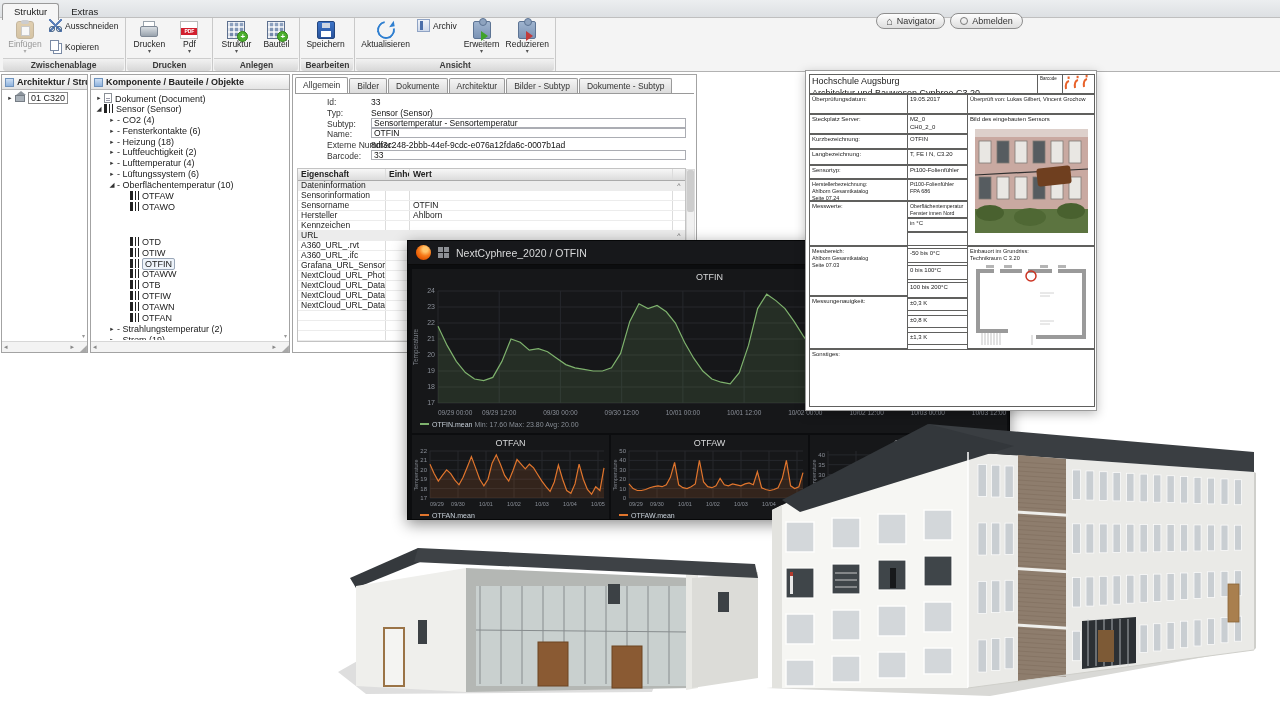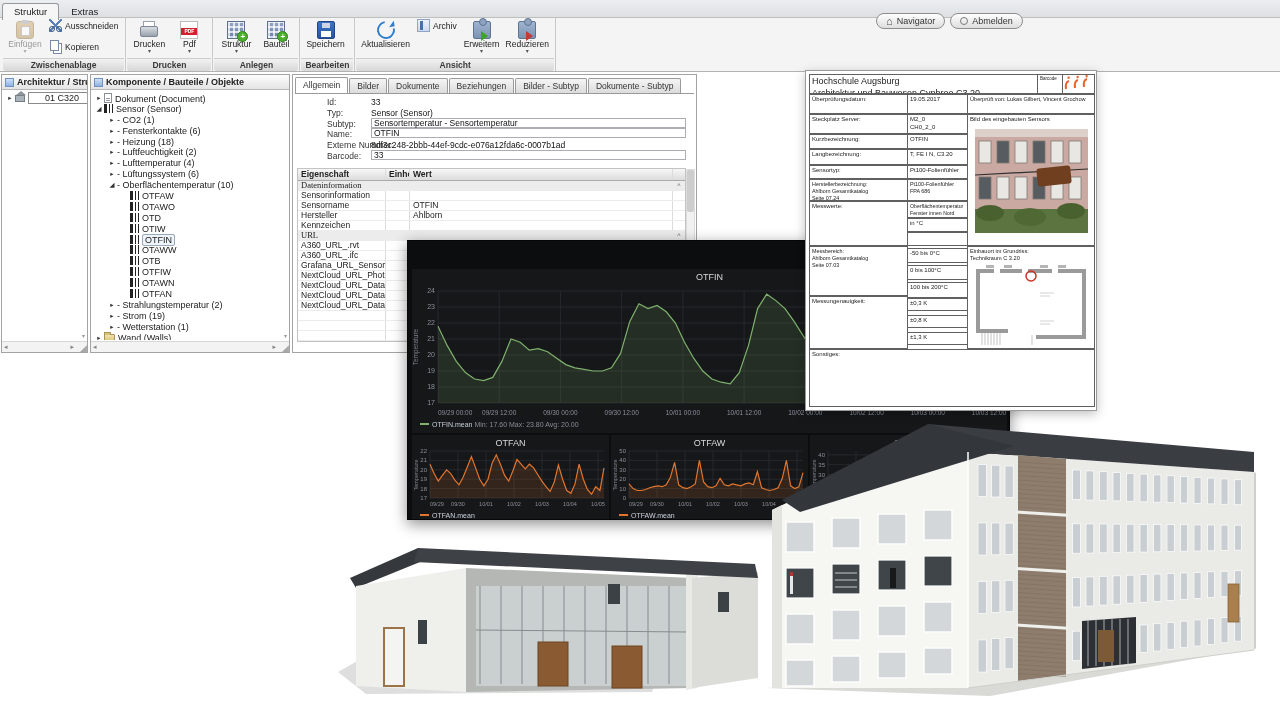--- a/index.html
+++ b/index.html
@@ -83,21 +83,21 @@
   .exp{display:inline-block;width:10px;font-size:6.5px;color:#333;text-align:center;vertical-align:top;}
   .ticon{position:relative;display:inline-block;margin-right:3px;vertical-align:-1px;}
   .t-document{width:8px;height:10px;background:#fff;border:1px solid #8a8f96;}
   .t-document::before{content:"";position:absolute;left:1px;top:2px;right:1px;height:5px;
     background:repeating-linear-gradient(0deg,#99a 0 1px,transparent 1px 2.5px);}
   .t-sensor{width:9px;height:9px;border-left:2px solid #222;background:repeating-linear-gradient(90deg,#222 0 1px,transparent 1px 3px);}
   .t-folder{width:11px;height:8px;background:linear-gradient(#efe3b0,#d9c375);border:1px solid #a8925b;border-radius:1px;}
   .t-folder::before{content:"";position:absolute;top:-3px;left:-1px;width:5px;height:2px;background:#d9c375;border:1px solid #a8925b;border-bottom:none;}
   .t-building{width:10px;height:7px;background:#aab2ba;border:1px solid #767d85;}
   .t-building::before{content:"";position:absolute;top:-5px;left:0px;width:0;border:5px solid transparent;border-bottom:4px solid #8d959d;border-top:0;}
-  .tlbl.boxed{border:1px solid #8a8a8a;padding:0 16px;background:#fff;}
+  .tlbl.boxed{border:1px solid #8a8a8a;padding:0 2px;background:#fff;}
   .trow.sel .tlbl{border:1px solid #9aa7b8;border-radius:2px;padding:0 2px;background:#eef4fb;}
   .hscroll{position:absolute;left:0;right:0;bottom:0;height:11px;background:#f3f3f3;border-top:1px solid #d7d7d7;font-size:7px;color:#888;}
   .hs-left{position:absolute;left:2px;top:1px;}
   .hs-right{position:absolute;right:13px;top:1px;}
   .hs-grip{position:absolute;right:0px;bottom:-1px;color:#a8a8a8;font-size:9px;}
   .vs-tick{position:absolute;right:2px;bottom:13px;font-size:6px;color:#999;}
   
   .props{position:absolute;left:292px;top:74px;width:405px;height:279px;background:#fff;border:1px solid #a3a3a3;}
   .ptabs{position:absolute;top:3px;left:2px;right:2px;height:16px;border-bottom:1px solid #9a9a9a;display:flex;gap:1px;align-items:flex-end;}
   .ptab{font-size:8.5px;padding:2px 7px;background:linear-gradient(#f5f5f5,#dcdcdc);border:1px solid #9a9a9a;border-bottom:none;
@@ -108,21 +108,21 @@
   .flab{position:absolute;left:4px;top:1px;color:#333;}
   .fval{position:absolute;left:48px;top:1px;color:#111;}
   .finput{position:absolute;left:48px;right:2px;top:0;height:10px;border:1px solid #abadb3;background:#fff;
     font-size:8.5px;line-height:9px;padding:0 2px;color:#111;}
   .ptable{position:absolute;left:4px;top:93px;right:10px;border:1px solid #c3c3c3;background:#fff;font-size:8.5px;}
   .prow{display:flex;height:10px;line-height:9.5px;border-bottom:1px solid #ececec;}
   .prow.phead{height:12px;line-height:11px;background:linear-gradient(#f7f7f7,#dcdcdc);font-weight:bold;border-bottom:1px solid #aaa;}
   .pc{padding:0 3px;border-right:1px solid #dcdcdc;overflow:hidden;white-space:nowrap;}
   .pc.c1{flex:0 0 88px;}.pc.c2{flex:0 0 24px;}.pc.c3{flex:1;}.pc.c4{flex:0 0 12px;border-right:none;text-align:center;color:#666;font-size:7px;}
   .prow.group{background:#ececec;}
-  .prow.group .pc.c1{flex:1;border-right:none;font-family:Liberation Serif, serif;}
+  .prow.group .pc.c1{flex:1;border-right:none;}
   .pc.link{color:#2233bb;text-decoration:underline;}
   .vscroll{position:absolute;right:1px;top:94px;bottom:14px;width:9px;background:#f1f1f1;border:1px solid #dddddd;}
   .vthumb{position:absolute;left:0;right:0;top:0;height:42px;background:#cdcdcd;border-radius:2px;}
   
   .gwin{position:absolute;left:407px;top:240px;width:603px;height:280px;background:#0c0d0f;z-index:30;
     border:1px solid #060708;box-shadow:0 4px 14px rgba(0,0,0,.45);}
   .gf-header{height:24px;background:#17181b;border-bottom:1px solid #0a0a0a;display:flex;align-items:center;gap:7px;padding:0 8px;}
   .gf-logo{width:15px;height:15px;border-radius:50%;background:radial-gradient(circle at 62% 30%,#ffc46b 0 18%,#f77b1b 45%,#e35500 75%,#c34400 100%);}
   .gf-grid{width:11px;height:11px;background:
     linear-gradient(#8c8f94,#8c8f94) 0 0/5px 5px no-repeat,linear-gradient(#8c8f94,#8c8f94) 6px 0/5px 5px no-repeat,
@@ -260,30 +260,30 @@
 </div>
 
 <div class="tree-panel" style="left:90px;top:74px;width:200px;height:279px;">
   <div class="tp-head">
     <span class="phicon"></span>
     <span>Komponente / Bauteile / Objekte</span>
   </div>
   <div class="tp-body" id="tree2">
       <div class="trow" style="padding-left: 3px;"><span class="exp">▸</span><span class="ticon t-document"></span><span class="tlbl">Dokument (Document)</span></div>
       <div class="trow" style="padding-left: 3px;"><span class="exp">◢</span><span class="ticon t-sensor"></span><span class="tlbl">Sensor (Sensor)</span></div>
-      <div class="trow" style="padding-left: 16px;"><span class="exp">▸</span><span class="tlbl">- CO2 (1)</span></div>
+      <div class="trow" style="padding-left: 16px;"><span class="exp">▸</span><span class="tlbl">- CO2 (4)</span></div>
       <div class="trow" style="padding-left: 16px;"><span class="exp">▸</span><span class="tlbl">- Fensterkontakte (6)</span></div>
       <div class="trow" style="padding-left: 16px;"><span class="exp">▸</span><span class="tlbl">- Heizung (18)</span></div>
       <div class="trow" style="padding-left: 16px;"><span class="exp">▸</span><span class="tlbl">- Luftfeuchtigkeit (2)</span></div>
       <div class="trow" style="padding-left: 16px;"><span class="exp">▸</span><span class="tlbl">- Lufttemperatur (4)</span></div>
       <div class="trow" style="padding-left: 16px;"><span class="exp">▸</span><span class="tlbl">- Lüftungssystem (6)</span></div>
       <div class="trow" style="padding-left: 16px;"><span class="exp">◢</span><span class="tlbl">- Oberflächentemperatur (10)</span></div>
       <div class="trow" style="padding-left: 29px;"><span class="exp"></span><span class="ticon t-sensor"></span><span class="tlbl">OTFAW</span></div>
       <div class="trow" style="padding-left: 29px;"><span class="exp"></span><span class="ticon t-sensor"></span><span class="tlbl">OTAWO</span></div>
-      <div class="trow" style="padding-left: 29px;"><span class="exp"></span><span class="ticon t-sensor"></span><span class="tlbl">OTD</span></div>
+      <div class="trow" style="padding-left: 29px; margin-top: 24px;"><span class="exp"></span><span class="ticon t-sensor"></span><span class="tlbl">OTD</span></div>
       <div class="trow" style="padding-left: 29px;"><span class="exp"></span><span class="ticon t-sensor"></span><span class="tlbl">OTIW</span></div>
       <div class="trow sel" style="padding-left: 29px;"><span class="exp"></span><span class="ticon t-sensor"></span><span class="tlbl">OTFIN</span></div>
       <div class="trow" style="padding-left: 29px;"><span class="exp"></span><span class="ticon t-sensor"></span><span class="tlbl">OTAWW</span></div>
       <div class="trow" style="padding-left: 29px;"><span class="exp"></span><span class="ticon t-sensor"></span><span class="tlbl">OTB</span></div>
       <div class="trow" style="padding-left: 29px;"><span class="exp"></span><span class="ticon t-sensor"></span><span class="tlbl">OTFIW</span></div>
       <div class="trow" style="padding-left: 29px;"><span class="exp"></span><span class="ticon t-sensor"></span><span class="tlbl">OTAWN</span></div>
       <div class="trow" style="padding-left: 29px;"><span class="exp"></span><span class="ticon t-sensor"></span><span class="tlbl">OTFAN</span></div>
       <div class="trow" style="padding-left: 16px;"><span class="exp">▸</span><span class="tlbl">- Strahlungstemperatur (2)</span></div>
       <div class="trow" style="padding-left: 16px;"><span class="exp">▸</span><span class="tlbl">- Strom (19)</span></div>
       <div class="trow" style="padding-left: 16px;"><span class="exp">▸</span><span class="tlbl">- Wetterstation (1)</span></div>
@@ -295,21 +295,21 @@
     <span class="hs-right">▸</span>
     <span class="hs-grip">◢</span>
   </div>
 </div>
 
 <div class="props">
   <div class="ptabs" id="ptabs">
       <span class="ptab active">Allgemein</span>
       <span class="ptab">Bilder</span>
       <span class="ptab">Dokumente</span>
-      <span class="ptab">Beziehungen</span>
+      <span class="ptab">Architektur</span>
       <span class="ptab">Bilder - Subtyp</span>
       <span class="ptab">Dokumente - Subtyp</span>
     </div>
   <div class="pform" id="pform">
       <div class="frow">
         <span class="flab">Id:</span>
         <span class="fval">33</span>
       </div>
       <div class="frow">
         <span class="flab">Typ:</span>
@@ -431,20 +431,25 @@
         <span class="pc c3"></span>
         <span class="pc c4"></span>
       </div>
     </div>
   <div class="vscroll">
       <div class="vthumb"></div>
     </div>
 </div>
 
 <div class="gwin" id="gwin">
+  <div class="gf-header">
+    <span class="gf-logo"></span>
+    <span class="gf-grid"></span>
+    <span class="gf-title">NextCyphree_2020 / OTFIN</span>
+  </div>
 <div class="gpanel" style="left: 4px; top: 28px; width: 595px; height: 164px;"><div class="gtitle" style="height: 16px;">OTFIN</div><svg width="595" height="132">
         <line x1="26" x2="583" y1="118.0" y2="118.0" stroke="#26282d" stroke-width="1"></line>
         <text x="23" y="120.0" text-anchor="end" fill="#8a8f98" font-size="7">17</text>
         <line x1="26" x2="583" y1="102.0" y2="102.0" stroke="#26282d" stroke-width="1"></line>
         <text x="23" y="104.0" text-anchor="end" fill="#8a8f98" font-size="7">18</text>
         <line x1="26" x2="583" y1="86.0" y2="86.0" stroke="#26282d" stroke-width="1"></line>
         <text x="23" y="88.0" text-anchor="end" fill="#8a8f98" font-size="7">19</text>
         <line x1="26" x2="583" y1="70.0" y2="70.0" stroke="#26282d" stroke-width="1"></line>
         <text x="23" y="72.0" text-anchor="end" fill="#8a8f98" font-size="7">20</text>
         <line x1="26" x2="583" y1="54.0" y2="54.0" stroke="#26282d" stroke-width="1"></line>

